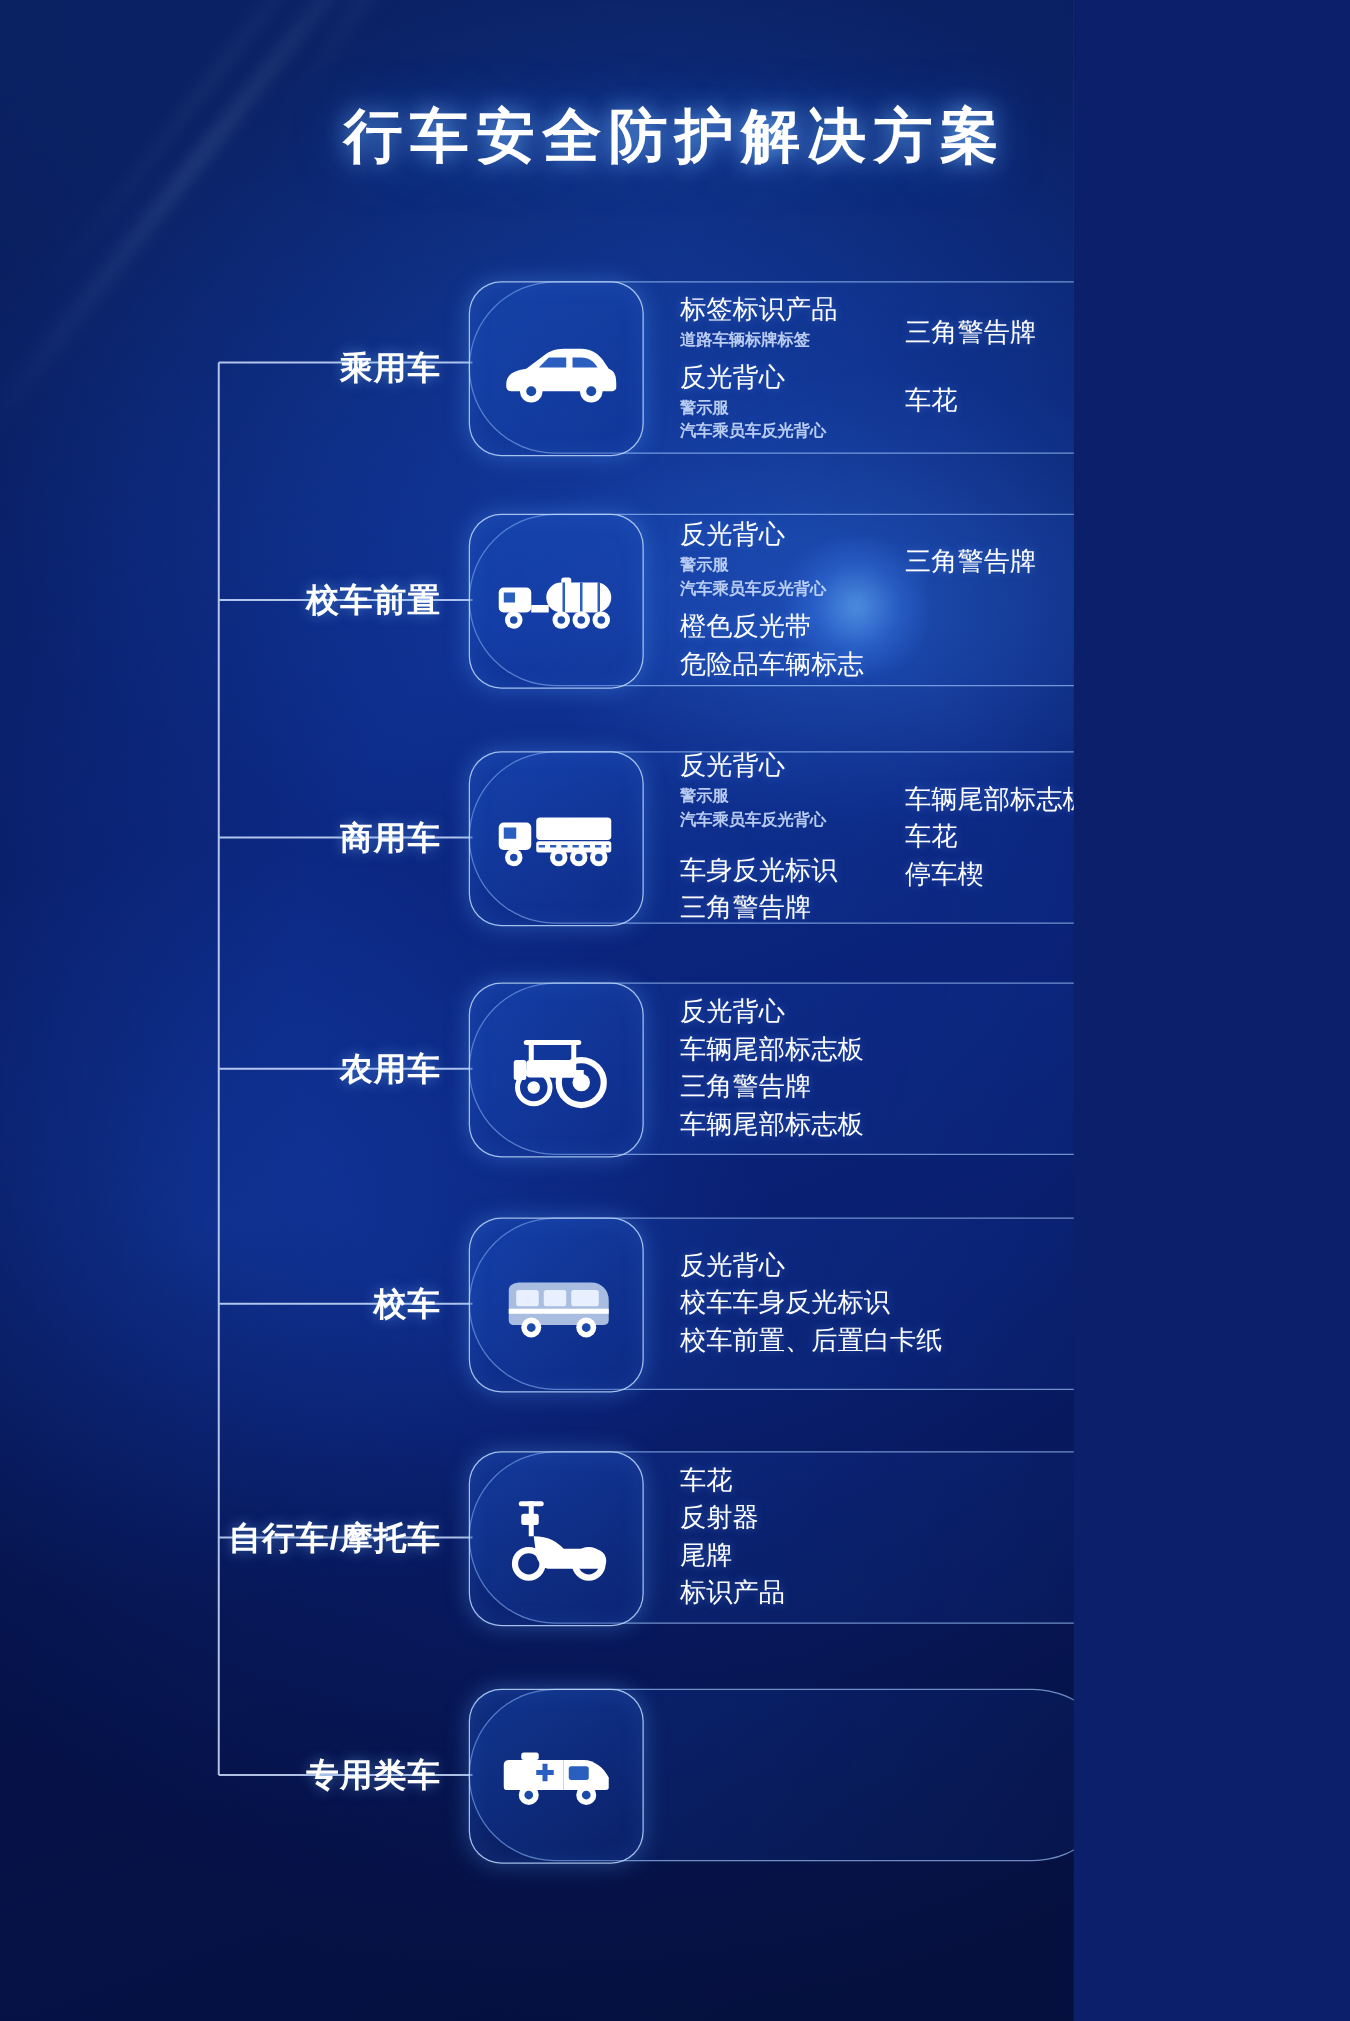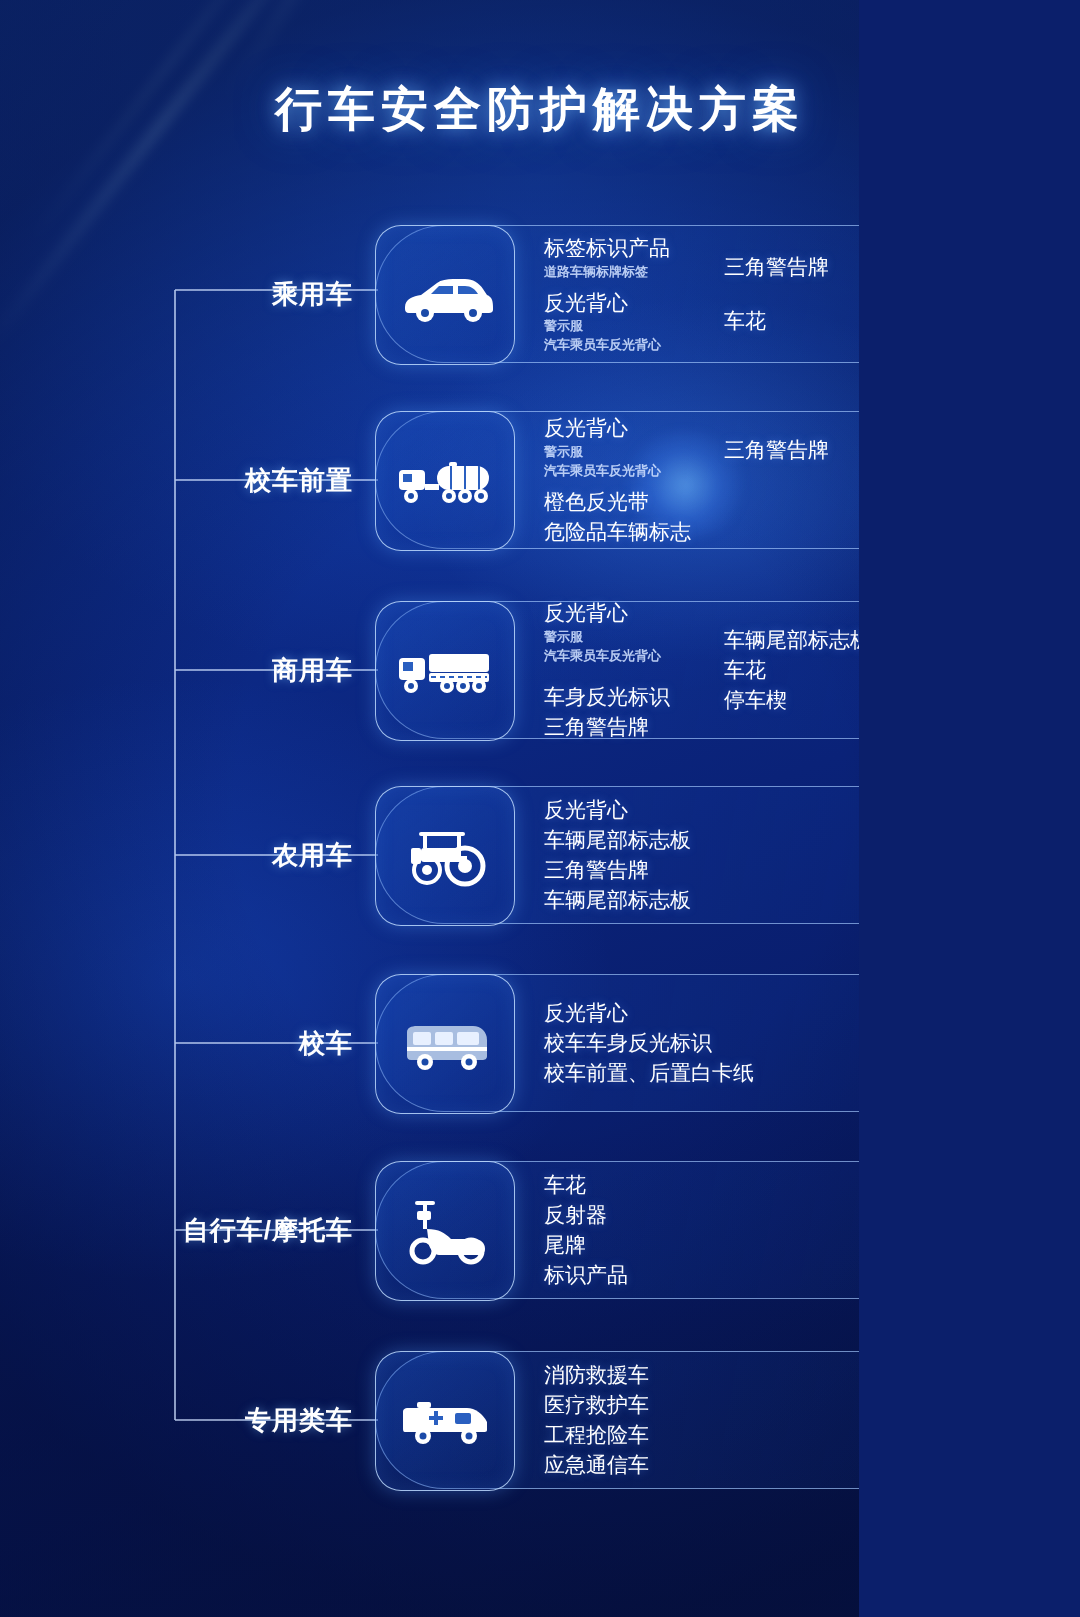--- a/index.html
+++ b/index.html
@@ -376,25 +376,17 @@
             <rect x="62" y="23" width="16" height="11" rx="2" fill="#2a5fc0"></rect>
             <rect x="24" y="12" width="14" height="6" rx="2" fill="#ffffff"></rect>
             <rect x="36" y="26" width="14" height="4" fill="#2a5fc0"></rect>
             <rect x="41" y="21" width="4" height="14" fill="#2a5fc0"></rect>
             <circle cx="30" cy="46" r="8" fill="#ffffff"></circle>
               <circle cx="30" cy="46" r="3.5" fill="#1b4aa8"></circle>
             <circle cx="76" cy="46" r="8" fill="#ffffff"></circle>
               <circle cx="76" cy="46" r="3.5" fill="#1b4aa8"></circle>
           </svg>
         </div>
-        <div class="items">
-          <div class="col left" style="width:300px;">
-            <div class="item">消防救援车</div>
-            <div class="item">医疗救护车</div>
-            <div class="item">工程抢险车</div>
-            <div class="item">应急通信车</div>
-          </div>
-        </div>
       </div>
     </div>
 
   </div>
 </div>
 
 </body></html>

